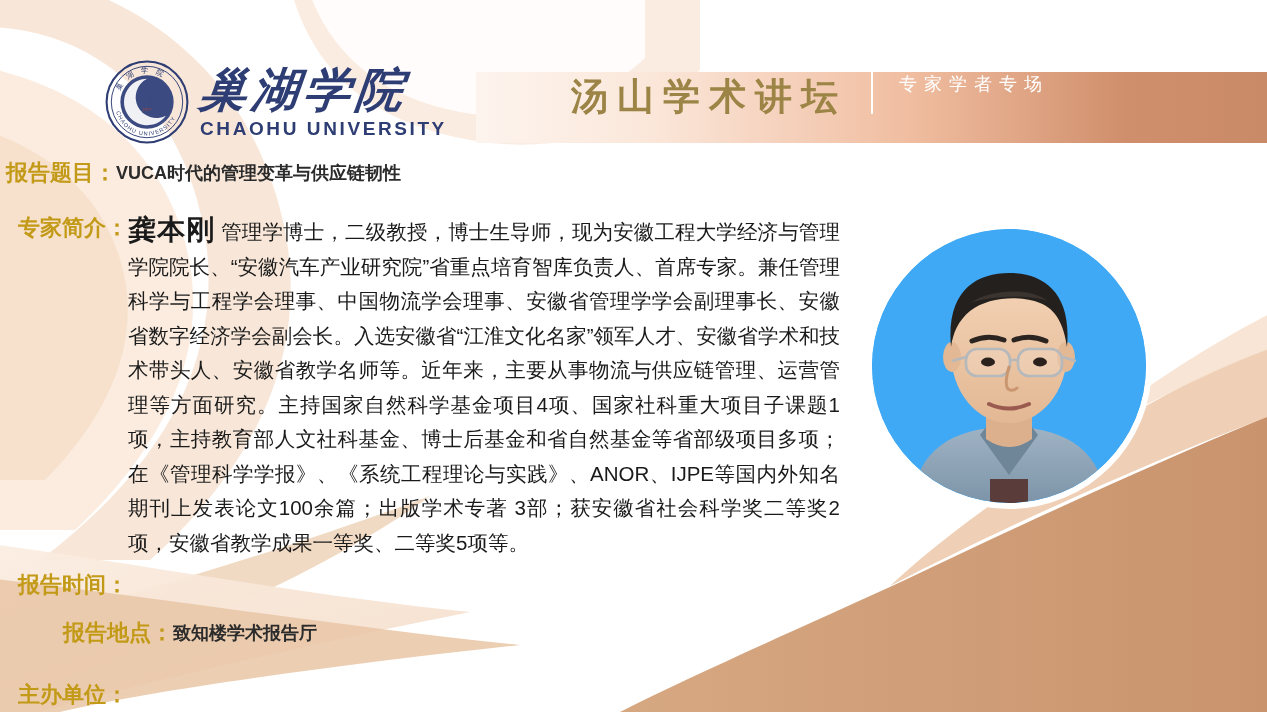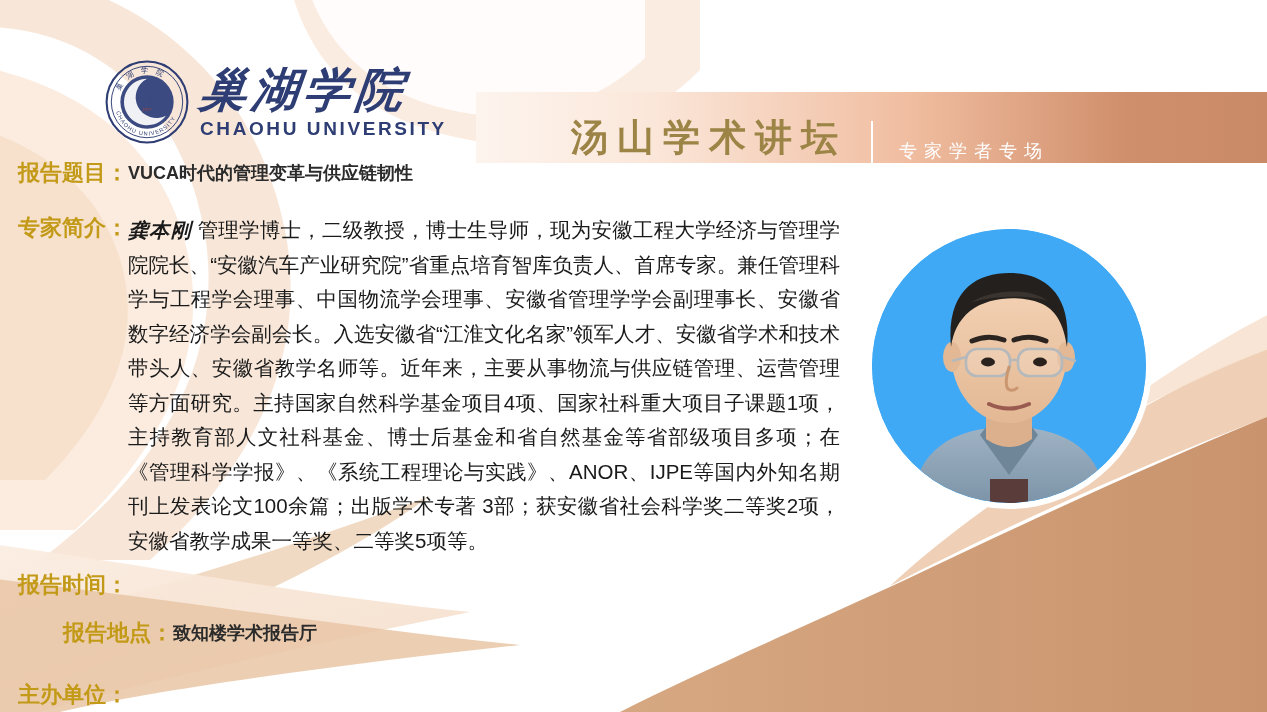--- a/index.html
+++ b/index.html
@@ -39,21 +39,21 @@
   }
 
   .banner{
     position:absolute;left:476px;top:72px;width:791px;height:71px;
     background:linear-gradient(90deg,
         #fdf4ee 0%,
         #fbe7da 22%,
         #f0bda0 55%,
         #d08f6c 82%,
         #c98a68 100%);
-    display:flex;align-items:flex-end;margin-top:20px;
+    display:flex;align-items:flex-start;
   }
   .banner-main{
     margin-left:95px;
     font-family:"Liberation Serif","DejaVu Serif",serif;
     font-size:37px;font-weight:700;color:#9b8445;letter-spacing:9px;
     white-space:nowrap;
   }
   .banner-divider{
     width:2px;height:42px;background:#ffffff;margin:0 26px 0 24px;flex:0 0 2px;
   }
@@ -65,28 +65,28 @@
   
   .row{position:absolute;display:flex;align-items:flex-start;}
   .label{
     color:#c29a17;font-size:22px;font-weight:700;white-space:nowrap;
     flex:0 0 auto;line-height:30px;
   }
   .value-strong{
     color:#2b2b2b;font-size:18px;font-weight:700;white-space:nowrap;line-height:30px;
   }
 
-  #row-title{left:18px;top:158px;}
+  #row-title{left:6px;top:158px;}
   #row-bio{left:18px;top:213px;width:868px;}
 
   .bio-body{
     width:712px;color:#1a1a1a;font-size:20.5px;line-height:34.5px;
     text-align:justify;text-justify:inter-character;
   }
-  .bio-name{font-weight:700;font-size:20px;letter-spacing:1px;font-style:italic;}
+  .bio-name{font-weight:700;font-size:28px;letter-spacing:1px;}
 
   #row-time{left:18px;top:570px;}
   #row-place{left:18px;top:618px;margin-left:45px;}
   #row-host{left:18px;top:680px;flex-direction:column;}
 
   
   .portrait{
     position:absolute;left:872px;top:229px;width:274px;height:274px;
     border-radius:50%;overflow:hidden;background:#3fa9f5;
     box-shadow:0 0 0 6px #ffffff;

